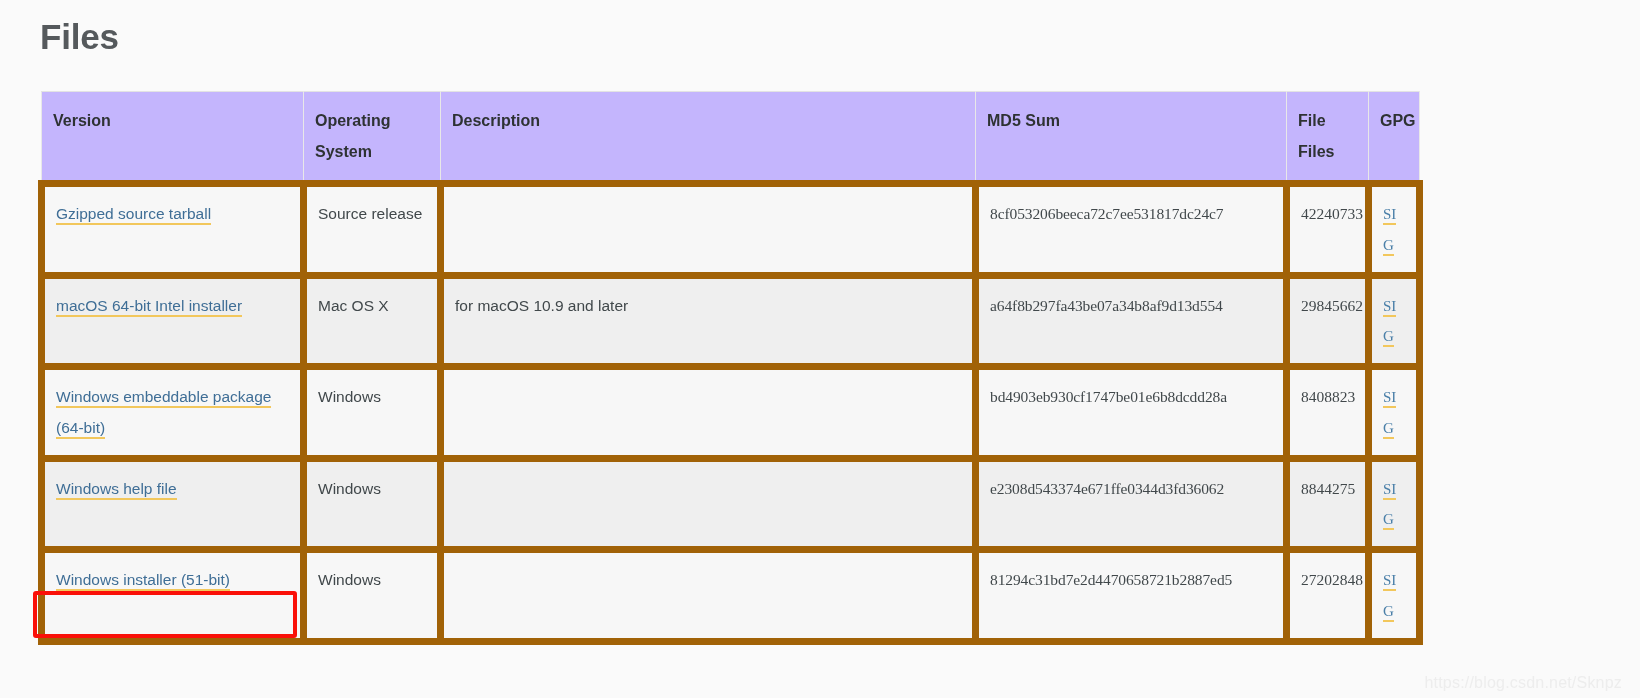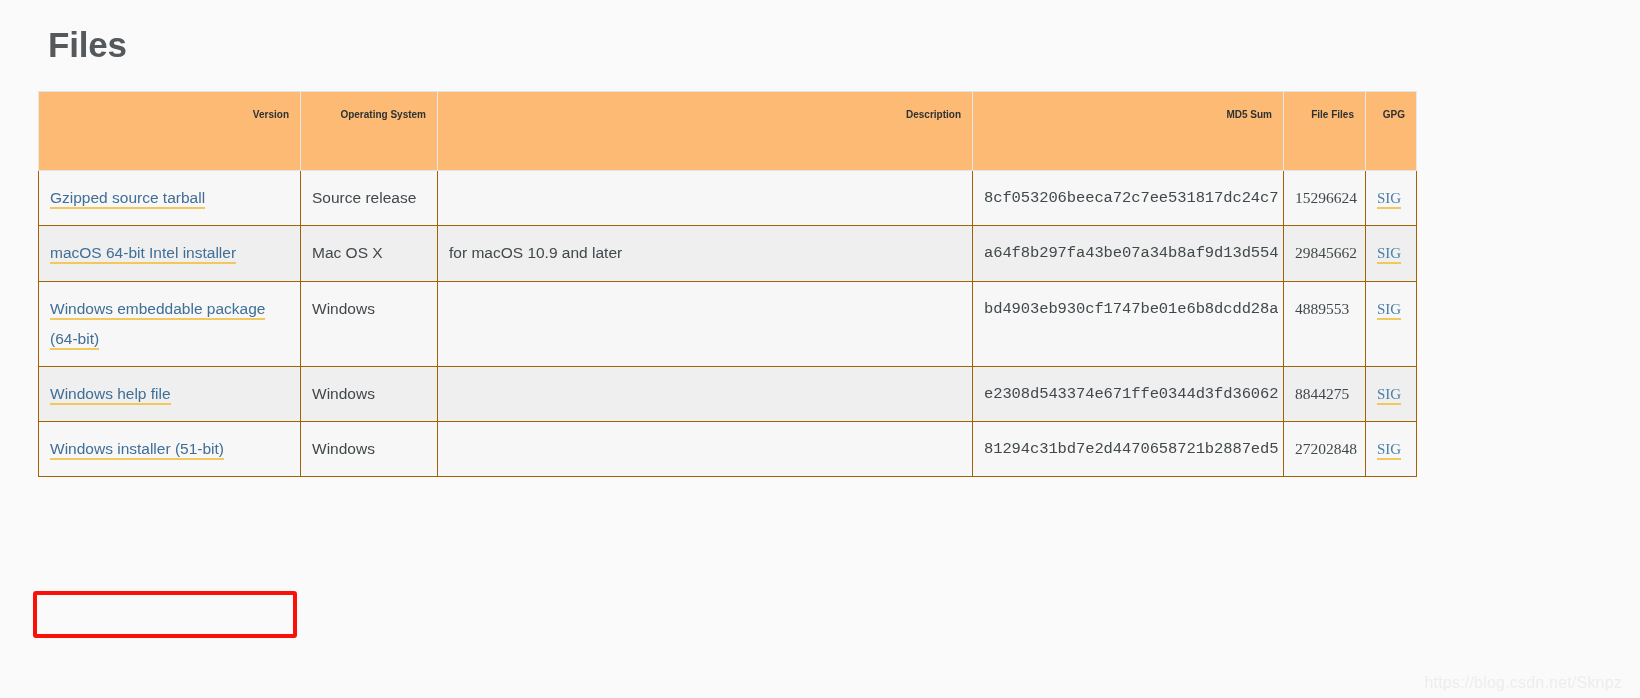--- a/index.html
+++ b/index.html
@@ -15,21 +15,21 @@
     font-family: "Liberation Sans", sans-serif;
     color: #3c3c3c;
     overflow: hidden;
     position: relative;
   }
 
   .page {
     position: relative;
     width: 1640px;
     height: 698px;
-    padding: 8px;
+    padding: 0;
   }
 
   .page-title {
     margin: 0;
     padding: 14px 0 0 40px;
     font-size: 35px;
     font-weight: bold;
     color: #55595c;
     letter-spacing: -0.2px;
     line-height: 1.3;
@@ -50,49 +50,49 @@
   }
 
   table.files col.c-version     { width: 262px; }
   table.files col.c-os          { width: 137px; }
   table.files col.c-desc        { width: 535px; }
   table.files col.c-md5         { width: 311px; }
   table.files col.c-size        { width: 82px; }
   table.files col.c-gpg         { width: 51px; }
 
   table.files th {
-    background: #fdba74;
-    text-align: right;
+    background: #c4b5fd;
+    text-align: left;
     font-weight: bold;
     color: #2e3233;
     padding: 13px 11px 13px 11px;
     vertical-align: top;
     border: 1px solid #e3e3e3;
     border-left-color: #e8e8e8;
     border-right-color: #e8e8e8;
     line-height: 1.95;
     height: 79px;
-    font-size: 10px;
+    font-size: 16px;
   }
 
   table.files td {
     padding: 12px 11px 12px 11px;
     vertical-align: top;
-    border: 1px solid #a16207;
+    border: 7px solid #a16207;
     line-height: 1.95;
     color: #41484b;
     font-size: 15.5px;
     word-wrap: break-word;
   }
 
   table.files tbody tr:nth-child(odd)  td { background: #f7f7f7; }
   table.files tbody tr:nth-child(even) td { background: #efefef; }
 
   .md5 {
-    font-family: Liberation Mono, monospace;
+    font-family: Liberation Serif, serif;
     font-size: 15.5px;
     letter-spacing: -0.1px;
     color: #41484b;
     white-space: nowrap;
     margin-left: 36px;
   }
   .fsize {
     font-family: "Liberation Serif", serif;
     font-size: 15.5px;
     color: #41484b;
@@ -167,37 +167,37 @@
           <th>File Files</th>
           <th>GPG</th>
         </tr>
       </thead>
       <tbody id="files-body">
           <tr>
             <td><a class="flink">Gzipped source tarball</a></td>
             <td>Source release</td>
             <td></td>
             <td class="md5">8cf053206beeca72c7ee531817dc24c7</td>
-            <td class="fsize">15296624</td>
+            <td class="fsize">42240733</td>
             <td><a class="sig">SIG</a></td>
           </tr>
           <tr>
             <td><a class="flink">macOS 64-bit Intel installer</a></td>
             <td>Mac OS X</td>
             <td>for macOS 10.9 and later</td>
             <td class="md5">a64f8b297fa43be07a34b8af9d13d554</td>
             <td class="fsize">29845662</td>
             <td><a class="sig">SIG</a></td>
           </tr>
           <tr>
             <td><a class="flink">Windows embeddable package (64-bit)</a></td>
             <td>Windows</td>
             <td></td>
             <td class="md5">bd4903eb930cf1747be01e6b8dcdd28a</td>
-            <td class="fsize">4889553</td>
+            <td class="fsize">8408823</td>
             <td><a class="sig">SIG</a></td>
           </tr>
           <tr>
             <td><a class="flink">Windows help file</a></td>
             <td>Windows</td>
             <td></td>
             <td class="md5">e2308d543374e671ffe0344d3fd36062</td>
             <td class="fsize">8844275</td>
             <td><a class="sig">SIG</a></td>
           </tr>

